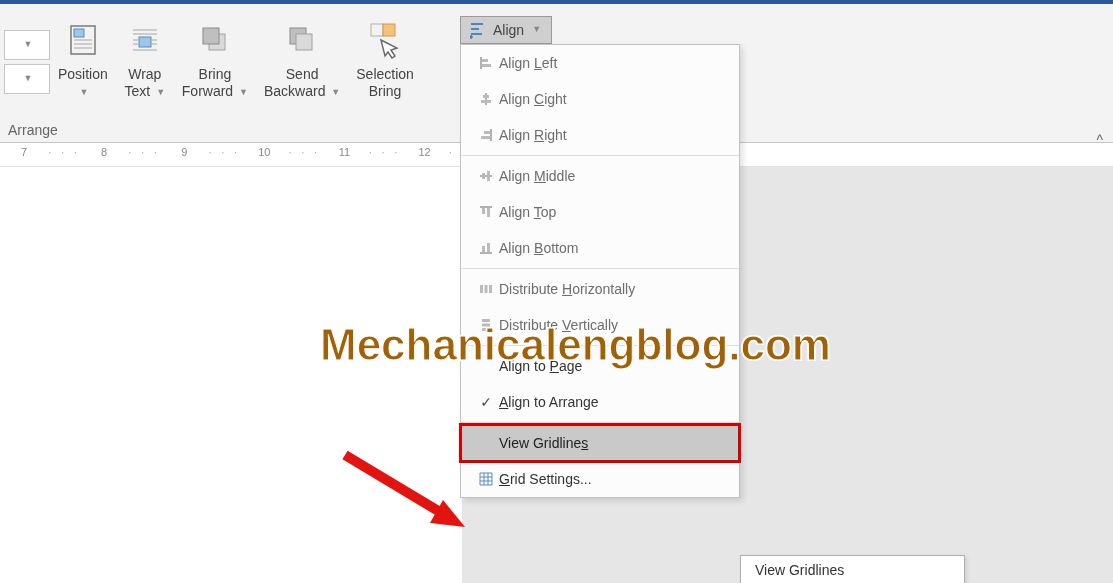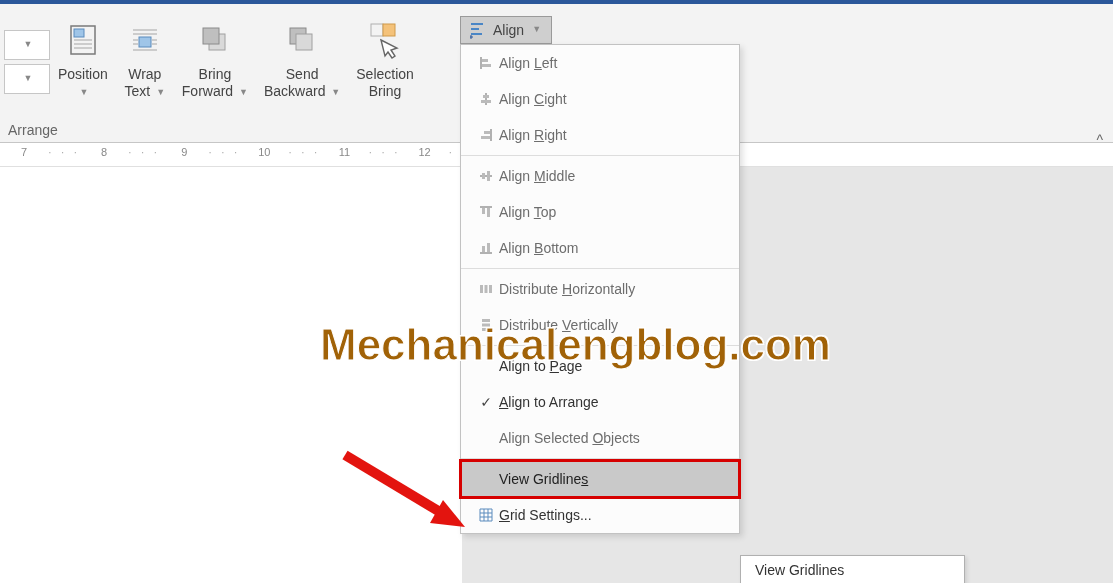--- a/index.html
+++ b/index.html
@@ -395,24 +395,20 @@
   </div>
   <div class="menu-sep"></div>
   <div class="menu-item enabled">
     <span class="mi-check"></span>
     <span><span>Align to </span><u>P</u><span>age</span></span>
   </div>
   <div class="menu-item enabled">
     <span class="mi-check">✓</span>
     <span><u>A</u><span>lign to Arrange</span></span>
   </div>
-  <div class="menu-item">
-    <span class="mi-check"></span>
-    <span><span>Align Selected </span><u>O</u><span>bjects</span></span>
-  </div>
   <div class="menu-sep"></div>
   <div class="menu-item enabled highlight">
     <span class="mi-check"></span>
     <span><span>View Gridline</span><u>s</u></span>
   </div>
   <div class="menu-item enabled">
     <span class="mi-icon">
       <svg width="16" height="16" viewBox="0 0 16 16">
         <path d="M2 2 H14 M2 6 H14 M2 10 H14 M2 14 H14 M2 2 V14 M6 2 V14 M10 2 V14 M14 2 V14" stroke="#5b8bbd" stroke-width="1"></path>
       </svg>

